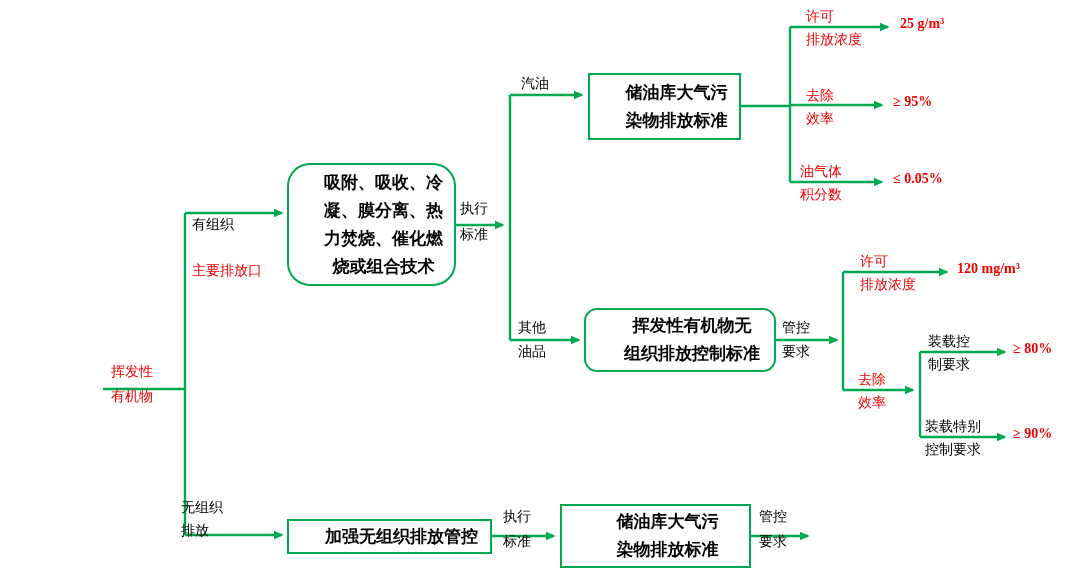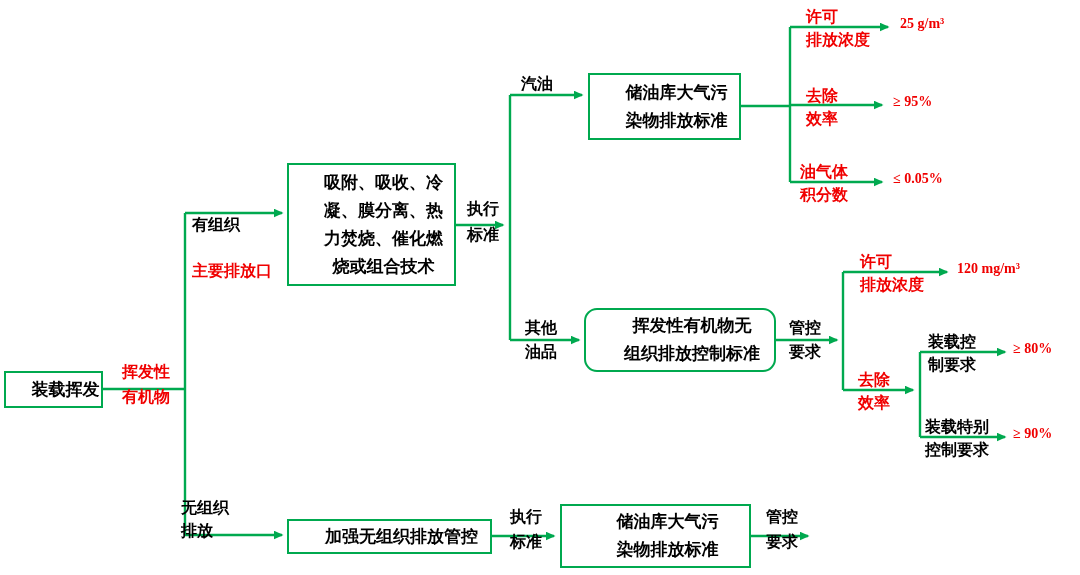--- a/index.html
+++ b/index.html
@@ -11,24 +11,24 @@
   #wires { position:absolute; left:0; top:0; z-index:1; }
   .box {
     position:absolute; z-index:2; box-sizing:border-box;
     border:2.4px solid var(--green); background:#fff;
     display:flex; align-items:center; justify-content:center;
     text-align:center; white-space:pre-line;
     font-weight:bold; color:#000; font-size:17px; line-height:28px;padding-left:24px;
   }
   .lbl {
     position:absolute; z-index:2; white-space:pre-line;
-    font-weight:bold; color:#000; font-size:16px; line-height:23px;
+    font-weight:normal; color:#000; font-size:14px; line-height:23px;
     text-align:left;
   }
-  .lbl.center { text-align:center; }
+  .lbl.center { }
   .red { color:var(--red); }
   .val {
     position:absolute; z-index:2; font-weight:bold; color:var(--red);
     font-size:14px; white-space:nowrap;
   }
 </style>
 </head>
 <body>
 
 <div id="stage">
@@ -58,23 +58,22 @@
       <path d="M843 390 H913" marker-end="url(#arrow)"></path>
       <path d="M920 352 V437"></path>
       <path d="M920 352 H1005" marker-end="url(#arrow)"></path>
       <path d="M920 437 H1005" marker-end="url(#arrow)"></path>
       <path d="M185 535 H282" marker-end="url(#arrow)"></path>
       <path d="M492 536 H554" marker-end="url(#arrow)"></path>
       <path d="M751 536 H808" marker-end="url(#arrow)"></path>
     </g>
   </svg>
 
-  <div class="box" style="left:4px; top:371px; width:99px; height:37px;">装载挥发</div>
 
-  <div class="box" style="left:287px; top:163px; width:169px; height:123px;">吸附、吸收、冷
+  <div class="box" style="left:287px; top:163px; width:169px; height:123px;border-radius:23px;">吸附、吸收、冷
 凝、膜分离、热
 力焚烧、催化燃
 烧或组合技术</div>
 
   <div class="box" style="left:588px; top:73px; width:153px; height:67px;">储油库大气污
 染物排放标准</div>
 
   <div class="box" style="left:584px; top:308px; width:192px; height:64px;border-radius:13px;">挥发性有机物无
 组织排放控制标准</div>
 

